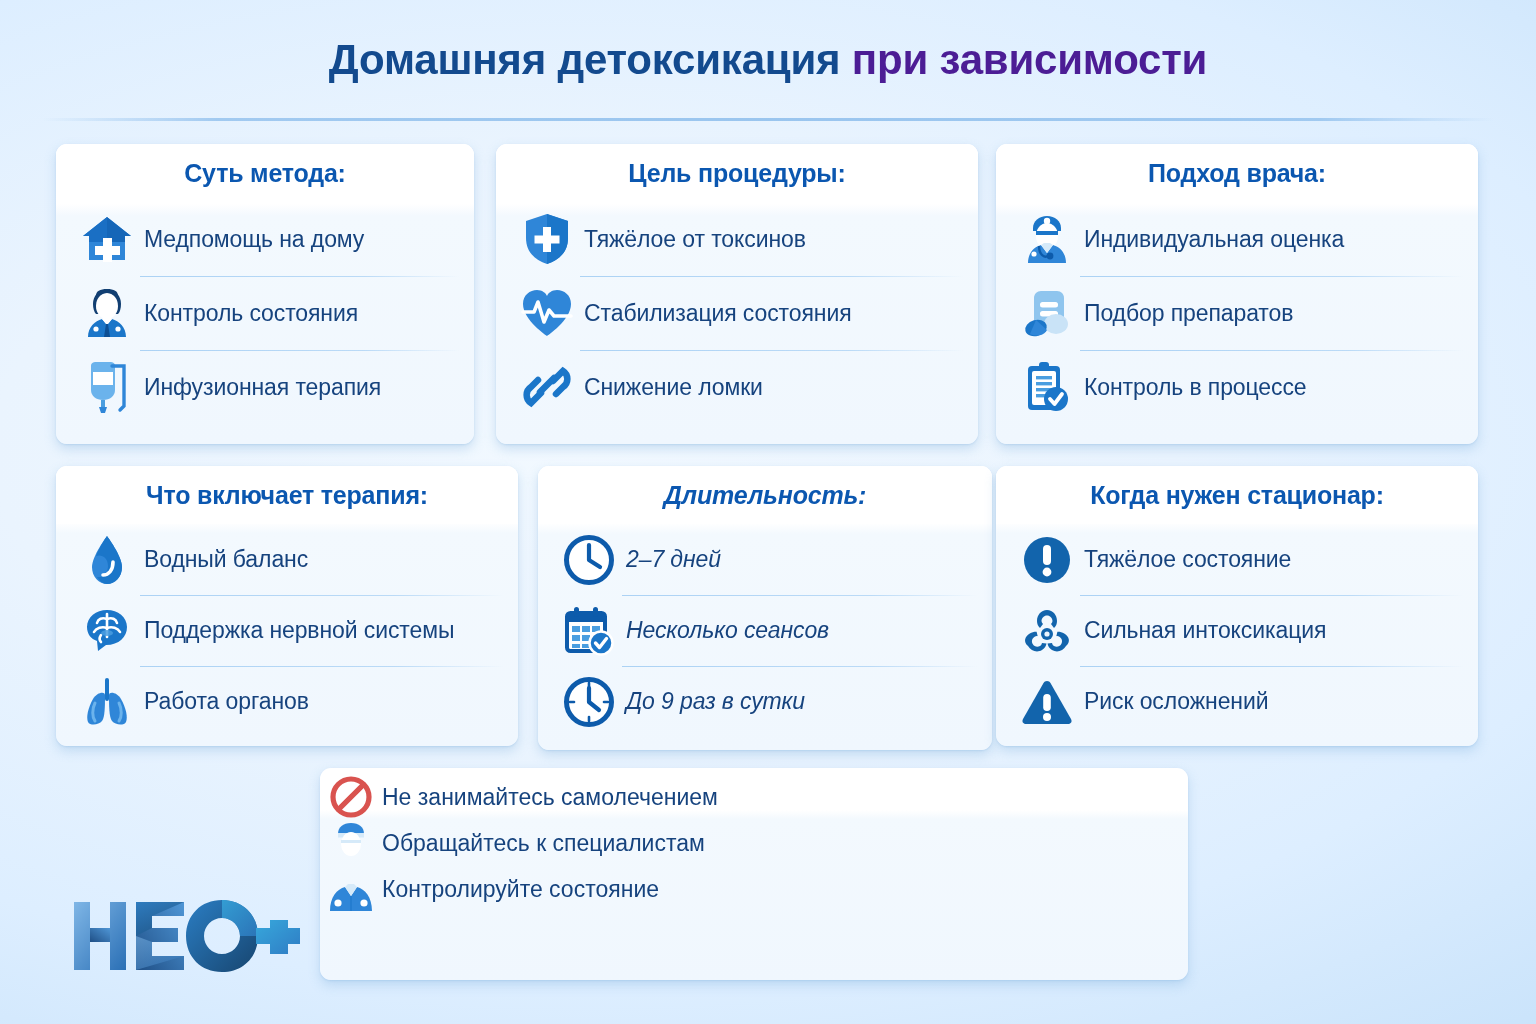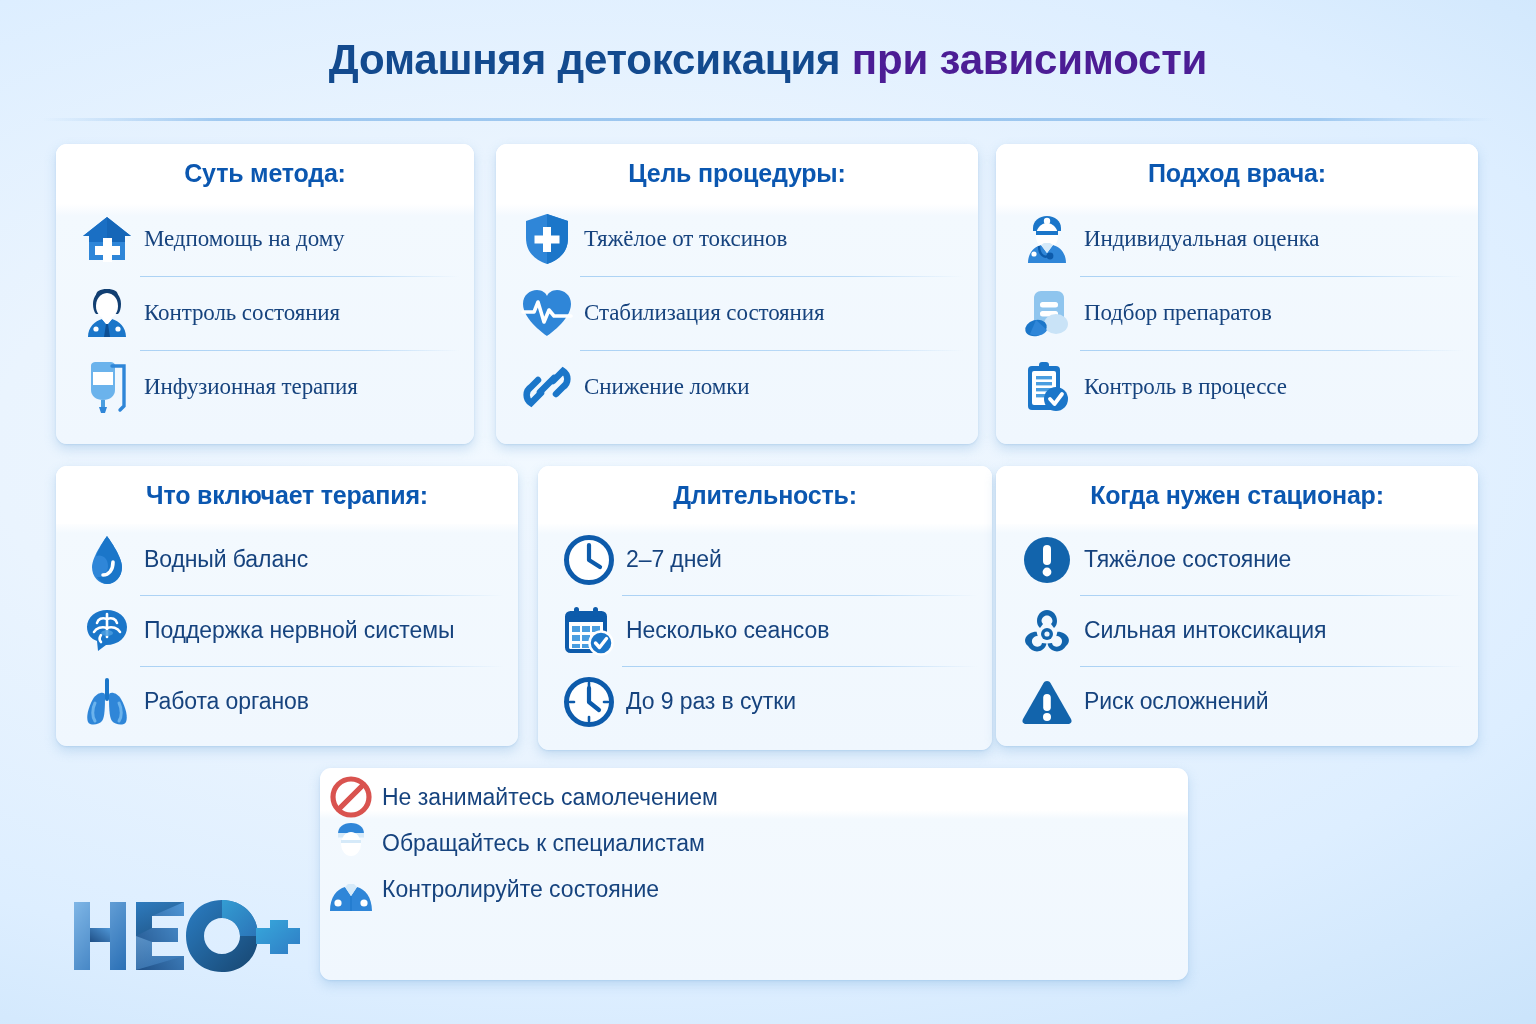--- a/index.html
+++ b/index.html
@@ -64,29 +64,29 @@
   .row .lbl {
     font-size:23px; color:#16437e; white-space:nowrap;
     padding-left:4px; letter-spacing:-0.1px;
   }
   .row + .row::before {
     content:""; position:absolute; left:66px; right:-2px; top:0; height:1px;
     background:linear-gradient(to right, rgba(168,208,244,.95) 0%, rgba(168,208,244,.75) 70%, rgba(168,208,244,0) 100%);
   }
 
   
-  .g1 .row { height:74px;font-family:Liberation Serif, serif; }
+  .g1 .row { height:74px; }
   .g2 .row { height:71px; }
 
   
   #card-1 { left:56px;   top:144px; width:418px; height:300px; }
   #card-2 { left:496px;  top:144px; width:482px; height:300px; }
   #card-3 { left:996px;  top:144px; width:482px; height:300px; }
   #card-4 { left:56px;   top:466px; width:462px; height:280px; }
-  #card-5 { left:538px;  top:466px; width:454px; height:284px; }
+  #card-5 { left:538px;  top:466px; width:454px; height:284px;font-style:italic; }
   #card-6 { left:996px;  top:466px; width:482px; height:280px; }
   #card-7 { left:320px;  top:768px; width:868px; height:212px; }
 
   
   #card-7 .card-head { height:56px; }
   #card-7 .card-body { padding:6px 0 0 0; }
   .imp-row { position:relative; height:46px; display:flex; align-items:center; }
   .imp-row .ico { width:62px; flex:0 0 62px; display:flex; align-items:center; justify-content:center; }
   .imp-row .lbl { font-size:23px; color:#16437e; white-space:nowrap; }
   .imp-list { padding-left:162px; }

